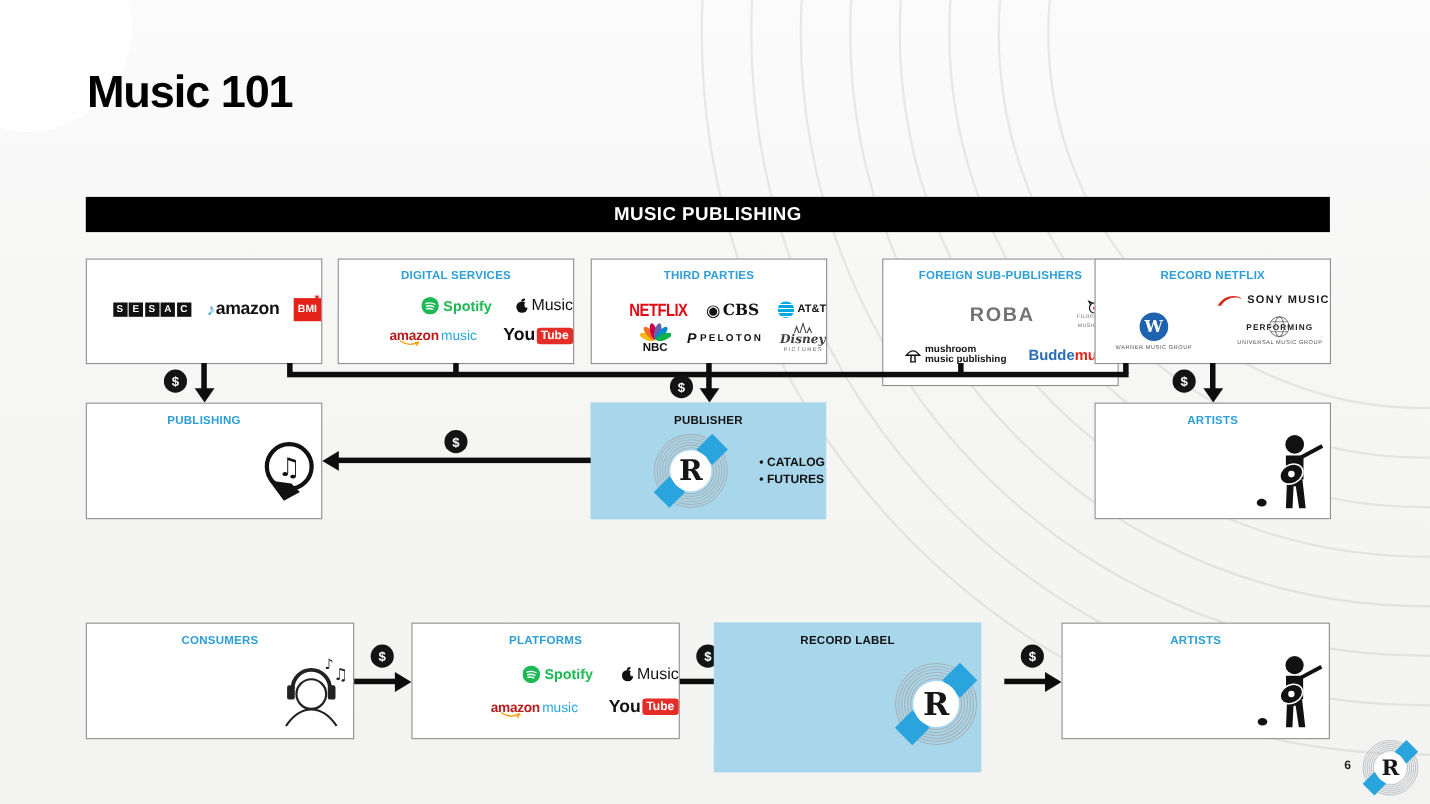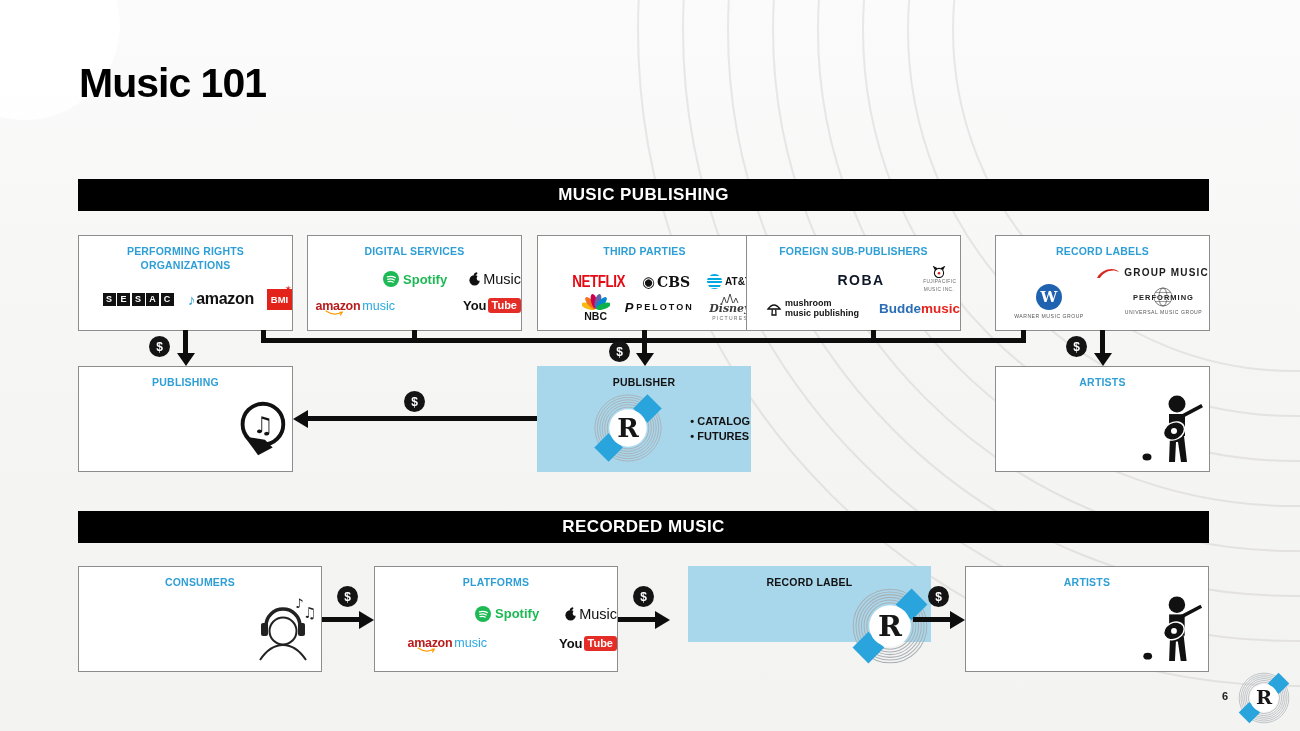--- a/index.html
+++ b/index.html
@@ -52,41 +52,41 @@
        font-size:9.5px;display:flex;align-items:center;justify-content:center;}
   .bmi::after{content:"✶";position:absolute;top:-4px;right:1px;color:#e3231a;font-size:7px;}
 
   .spotify{display:flex;align-items:center;gap:4px;font-weight:bold;font-size:13px;color:#1db954;}
   .applemusic{display:flex;align-items:center;gap:2px;font-size:14.5px;color:#111;font-weight:500;}
   .amz{position:relative;display:flex;align-items:baseline;}
   .amz .a1{font-weight:bold;font-size:12.5px;letter-spacing:-.3px;color:#b91c1c;}
   .amz .a2{font-size:12.5px;color:#25a8e0;margin-left:2px;}
   .amz svg{position:absolute;left:9px;bottom:-3px;}
   .yt{display:flex;align-items:center;}
-  .yt .y1{font-weight:bold;font-size:13px;color:#111;margin-left:44px;}
+  .yt .y1{font-weight:bold;font-size:16px;color:#111;}
   .yt .y2{background:#e52d27;color:#fff;border-radius:3px;padding:1px 4px 2px;font-weight:bold;
           font-size:11px;margin-left:1px;}
 
   .netflix{color:#e50914;font-weight:bold;font-size:13.5px;letter-spacing:-.5px;transform:scaleY(1.2);}
   .cbs{display:flex;align-items:center;gap:2px;}
   .cbs .eye{font-size:15px;color:#111;}
   .cbs .t{font-family:"DejaVu Serif",serif;font-weight:bold;font-size:14px;color:#111;}
   .att{display:flex;align-items:center;gap:3px;font-weight:bold;font-size:10px;color:#111;}
   .att .globe{width:15px;height:15px;border-radius:50%;
       background:repeating-linear-gradient(180deg,#00a8e0 0 2.2px,#ffffff 2.2px 3.6px);}
   .nbc{display:flex;flex-direction:column;align-items:center;line-height:1;}
   .nbc .t{font-weight:bold;font-size:10.5px;color:#111;margin-top:1px;}
   .peloton{display:flex;align-items:center;gap:3px;}
   .peloton .p{font-weight:bold;font-style:italic;font-size:13px;color:#111;}
   .peloton .t{font-weight:bold;font-size:9px;letter-spacing:2px;color:#111;}
   .disney{display:flex;flex-direction:column;align-items:center;line-height:1;}
   .disney .d{font-family:"DejaVu Serif",serif;font-style:italic;font-weight:bold;font-size:11px;color:#3c3c3c;}
   .disney .p{font-size:6px;letter-spacing:1.5px;color:#6b6b6b;transform:scale(.85);margin-top:1px;}
 
-  .roba{font-weight:bold;font-size:14px;letter-spacing:1.5px;color:#0f172a;}
+  .roba{font-weight:bold;font-size:18px;letter-spacing:1.5px;color:#737373;}
   .fuji{display:flex;flex-direction:column;align-items:center;line-height:1.25;}
   .fuji .t{font-size:6px;letter-spacing:.5px;color:#6b6b6b;transform:scale(.8);}
   .mushroom{display:flex;align-items:center;gap:3px;}
   .mushroom .txt{display:flex;flex-direction:column;line-height:1.05;font-weight:bold;font-size:9px;color:#111;}
   .budde{display:flex;align-items:baseline;font-weight:bold;font-size:13.5px;}
   .budde .b1{color:#2a6db5;}
   .budde .b2{color:#e6231e;}
 
   .sony{display:flex;align-items:center;gap:4px;}
   .sony .t{font-weight:bold;font-size:10px;letter-spacing:1.2px;color:#1a1a1a;}
@@ -119,21 +119,20 @@
   <div class="arc" style="left:682px;top:-582px;width:1220px;height:1220px;"></div>
   <div class="arc" style="left:637px;top:-627px;width:1310px;height:1310px;"></div>
 
   <div class="title">Music 101</div>
 
   <div class="banner" style="top:179px;">
     <span>MUSIC PUBLISHING</span>
   </div>
 
   <div class="node" style="left:78px;top:235px;width:215px;height:96px;">
-    <div class="nlabel" style="width:160px;">PERFORMING RIGHTS ORGANIZATIONS</div>
     <div class="rows">
         <div class="lrow" style="gap:13px;">
       <div class="sesac">
         <span>S</span>
             <span>E</span>
             <span>S</span>
             <span>A</span>
             <span>C</span>
       </div>
       <div class="ascap">
@@ -217,21 +216,21 @@
           <svg width="18" height="10" viewBox="0 0 18 10">
               <path d="M1 10L3.2 4 5.4 10M6.2 10L9 1l2.8 9M12.6 10l2.2-5 2.2 5" stroke="#4a4a4a" stroke-width="1" fill="none"></path>
             </svg>
           <span class="d">Disney</span>
           <span class="p">PICTURES</span>
         </div>
       </div>
     </div>
   </div>
 
-  <div class="node" style="left:746px;top:235px;width:215px;height:96px;">
+  <div class="node" style="left:802px;top:235px;width:215px;height:116px;">
     <div class="nlabel">FOREIGN SUB-PUBLISHERS</div>
     <div class="rows">
       <div class="lrow" style="gap:34px;">
         <span class="roba">ROBA</span>
         <div class="fuji">
           <svg width="14" height="12" viewBox="0 0 14 12">
               <circle cx="7" cy="7" r="4.6" fill="none" stroke="#111" stroke-width="1.1"></circle>
               <path d="M3.4 4L1.8.8 5 2.4M10.6 4l1.6-3.2L9 2.4" stroke="#111" stroke-width="1.1" fill="none"></path>
               <circle cx="7" cy="7.2" r="1.3" fill="#d22"></circle>
             </svg>
@@ -252,28 +251,28 @@
         </div>
         <div class="budde">
           <span class="b1">Budde</span>
           <span class="b2">music</span>
         </div>
       </div>
     </div>
   </div>
 
   <div class="node" style="left:995px;top:235px;width:215px;height:96px;">
-    <div class="nlabel">RECORD LABELS</div>
+    <div class="nlabel">RECORD NETFLIX</div>
     <div class="rows">
       <div class="lrow">
         <div class="sony">
           <svg width="24" height="13" viewBox="0 0 24 13">
               <path d="M1 12C6 2 19 1 23 6 17 2.5 8 5 4 12Z" fill="#d9261c"></path>
             </svg>
-          <span class="t">GROUP MUSIC</span>
+          <span class="t">SONY MUSIC</span>
         </div>
       </div>
       <div class="lrow" style="gap:28px;">
         <div class="warner">
           <span class="w">W</span>
           <span class="cap">WARNER MUSIC GROUP</span>
         </div>
         <div class="universal">
           <span class="top">
             <svg class="globe" width="22" height="22" viewBox="0 0 22 22">
@@ -369,23 +368,20 @@
     </div>
       </div>
   </div>
 
   <div class="hline" style="left:306px;top:416px;width:231px;"></div>
   <div class="ah-left" style="left:293px;top:409.5px;"></div>
   <div class="coin" style="left:404px;top:391px;">
       <span>$</span>
     </div>
 
-  <div class="banner" style="top:511px;">
-    <span>RECORDED MUSIC</span>
-  </div>
 
   <div class="node" style="left:78px;top:566px;width:244px;height:106px;">
     <div class="nlabel">CONSUMERS</div>
     <div class="rows">
         <div class="lrow">
       <svg width="76" height="68" viewBox="0 0 76 68">
         <path d="M21 32a17 17 0 0 1 34 0" fill="none" stroke="#222" stroke-width="3.5"></path>
         <rect x="16" y="29" width="7" height="13" rx="2" fill="#222"></rect>
         <rect x="53" y="29" width="7" height="13" rx="2" fill="#222"></rect>
         <circle cx="38" cy="37" r="13.5" fill="none" stroke="#222" stroke-width="2"></circle>
@@ -438,21 +434,21 @@
       </div>
     </div>
   </div>
 
   <div class="hline" style="left:618px;top:617px;width:38px;"></div>
   <div class="ah-right" style="left:655px;top:610.5px;"></div>
   <div class="coin" style="left:633px;top:586px;">
       <span>$</span>
     </div>
 
-  <div class="node blue" style="left:688px;top:566px;width:243px;height:76px;">
+  <div class="node blue" style="left:649px;top:566px;width:243px;height:136px;">
     <div class="nlabel dark">RECORD LABEL</div>
     <div class="rows">
         <div class="lrow">
       <svg width="80" height="80" viewBox="0 0 100 100" style="margin-top:-6px;">
         <g fill="none" stroke="#a9b0b5" stroke-width="1.3">
           <circle cx="50" cy="50" r="46"></circle>
               <circle cx="50" cy="50" r="42.6"></circle>
               <circle cx="50" cy="50" r="39.2"></circle>
           <circle cx="50" cy="50" r="35.8"></circle>
               <circle cx="50" cy="50" r="32.4"></circle>

